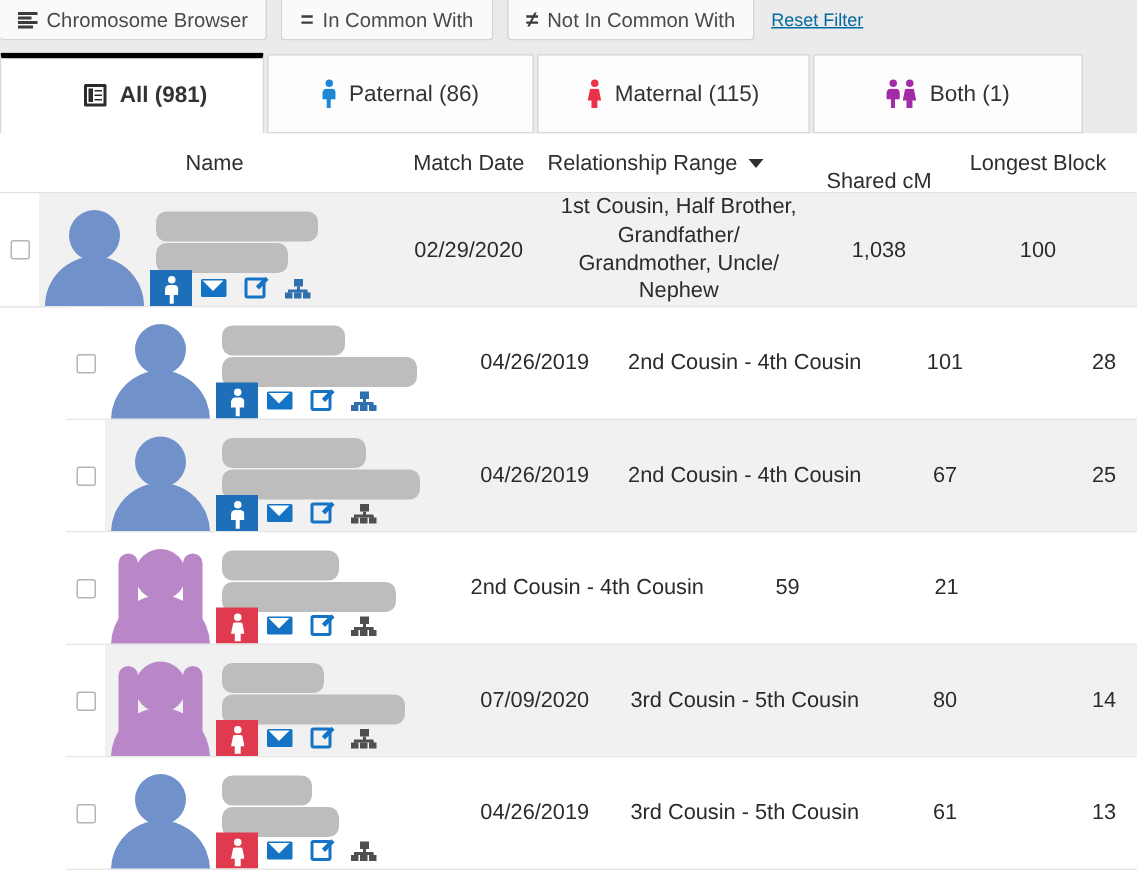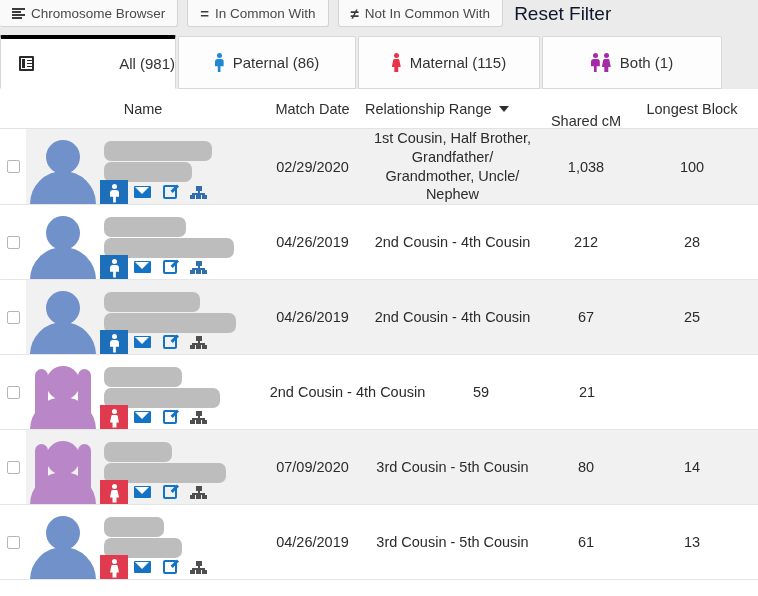--- a/index.html
+++ b/index.html
@@ -30,25 +30,26 @@
     align-items: center;
     gap: 6px;
     padding: 0 12px;
     font-size: 13.5px;
     color: #4a4a4a;
     white-space: nowrap;
     margin-right: 9px;
   }
   .tool-btn:first-child { border-left: none; }
   .reset-filter {
-    font-size: 19px;
-    color: #0f172a;
+    font-size: 12px;
+    color: #0369a1;
     line-height: 27px;
     padding-left: 2px;
     white-space: nowrap;
+    text-decoration: underline;
   }
   .icon-chromo {
     display: inline-block;
     width: 13px; height: 11px;
     position: relative;
   }
   .icon-chromo i {
     position: absolute; left: 0; height: 2px; background: #3c3c3c; display:block;
   }
   .icon-chromo i:nth-child(1){ top:0; width:13px; }
@@ -71,21 +72,21 @@
     border-bottom: 1px solid #d8d8d8;
     display: flex;
     align-items: center;
     justify-content: center;
     gap: 9px;
     font-size: 15px;
     color: #333;
     margin-right: 2px;
     border-radius: 2px 2px 0 0;
   }
-  .tab.w1 { width: 176px; justify-content: space-between; padding-left: 18px; }
+  .tab.w1 { width: 176px; justify-content: center; padding-left: 18px; font-weight: bold; }
   .tab.w2 { width: 178px; }
   .tab.w3 { width: 182px; }
   .tab.w4 { width: 180px; }
   .tab.active {
     background: #ffffff;
     border-top: 4px solid #000000;
     border-bottom: 1px solid #ffffff;
     height: 54px;
     margin-top: -1px;
     z-index: 3;
@@ -163,21 +164,21 @@
   .rows { position: relative; }
   .row {
     display: flex;
     align-items: stretch;
     border-bottom: 1px solid #e6e6e6;
     background: #ffffff;
     position: relative;
   }
   .row.alt { background: #f1f1f1; }
   .row.h1 { height: 76px; }
-  .row.h { height: 75px; }
+  .row.h { height: 75px; margin-left: 44px; }
 
   .cell-check {
     width: 26px;
     display: flex; align-items: center; justify-content: center;
     background: #ffffff;
     flex: none;
   }
   .chk {
     width: 13px; height: 13px;
     border: 1px solid #b5b5b5;
@@ -450,21 +451,21 @@
                 <b class="v3"></b>
                 <b class="b1"></b>
                 <b class="b2"></b>
                 <b class="b3"></b>
               </span>
             </div>
           </div>
         </div>
         <div class="cell-date">04/26/2019</div>
         <div class="cell-rel">2nd Cousin - 4th Cousin</div>
-        <div class="cell-cm">212</div>
+        <div class="cell-cm">101</div>
         <div class="cell-block">28</div>
       </div>
       <div class="row h alt">
         <div class="cell-check">
           <span class="chk"></span>
         </div>
         <div class="cell-name">
           <div class="avatar">
             <span class="av-head" style="background:#7191ca"></span>
             <span class="av-body" style="background:#7191ca"></span>

